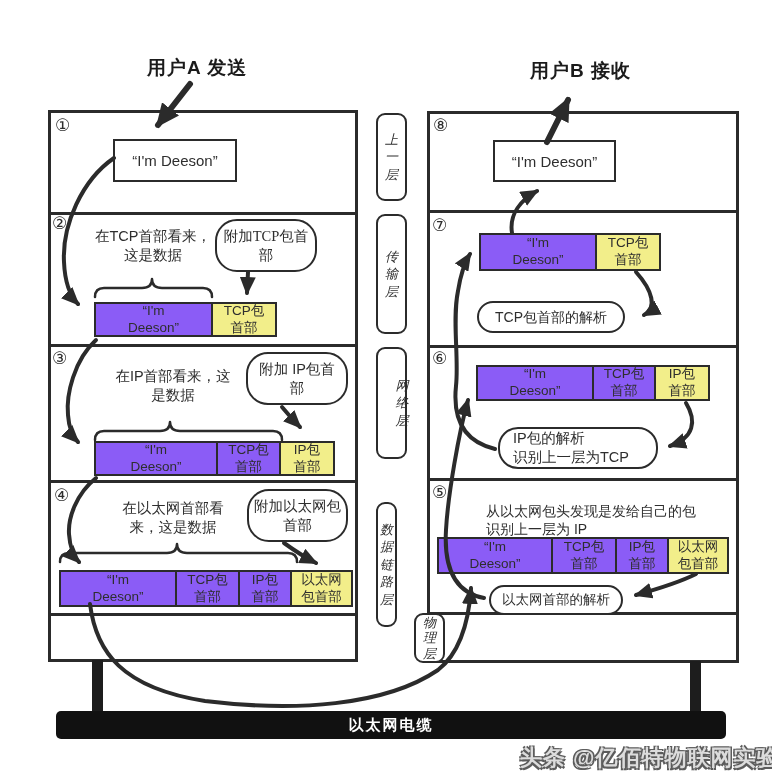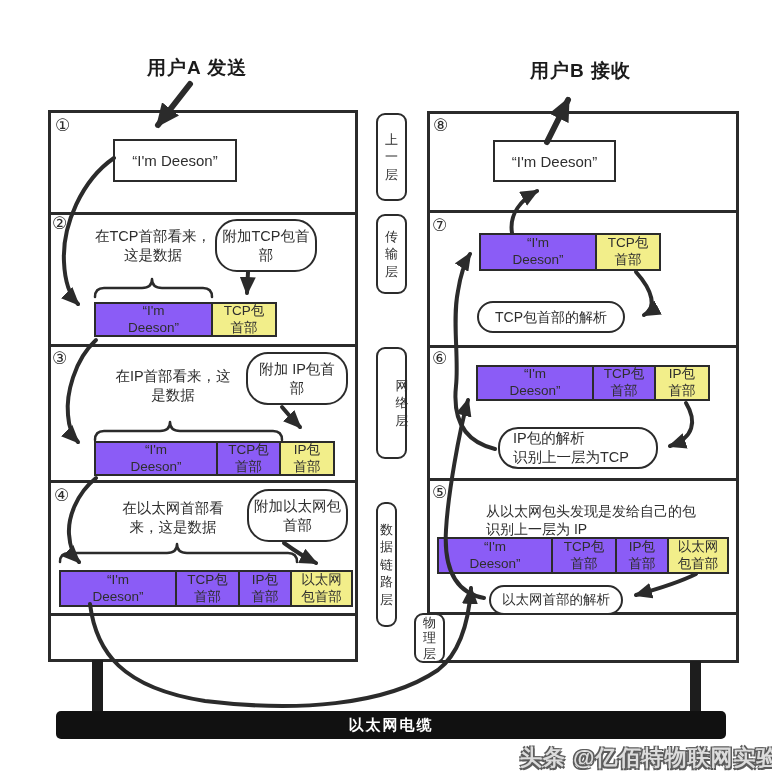--- a/index.html
+++ b/index.html
@@ -14,21 +14,21 @@
   .note{font-size:14.5px;line-height:1.32;white-space:pre-line;text-align:center;}
   .note.leftalign{text-align:left;}
   .bubble{border:2.5px solid var(--ink);border-radius:22px;background:#fff;display:flex;align-items:center;justify-content:center;text-align:center;font-size:14.5px;line-height:1.3;white-space:pre-line;}
   .pill{border-radius:16px;font-size:14px;}
   .bubble.leftalign{justify-content:flex-start;text-align:left;padding-left:13px;}
   .packet{display:flex;border:2.5px solid var(--ink);background:#8b5cf6;}
   .cell{display:flex;align-items:center;justify-content:center;text-align:center;font-size:13.5px;line-height:1.25;white-space:pre-line;border-left:2.5px solid var(--ink);box-sizing:border-box;}
   .cell:first-child{border-left:none;}
   .cell.hl{background:var(--hl);}
   .layer{border:2.5px solid var(--ink);border-radius:9px;background:#fff;display:flex;align-items:center;justify-content:center;text-align:center;font-size:13px;line-height:1.35;}
-  .layer span{display:block;width:15px;word-break:break-all;}
+  .layer span{display:block;width:15px;word-break:break-all;font-style:italic;}
   .layer.tight{line-height:1.2;margin-left:38px;}
   .cable{background:var(--cablebg);color:var(--cabletx);border-radius:5px;display:flex;align-items:center;justify-content:center;font-size:15px;font-weight:bold;letter-spacing:2px;}
   .post{background:#1d1d1d;}
   .wm{font-size:22px;font-weight:bold;color:#dcdcdc;letter-spacing:1px;white-space:nowrap;
       text-shadow:-1.5px -1.5px 0 #5c5c5c,1.5px -1.5px 0 #5c5c5c,-1.5px 1.5px 0 #5c5c5c,1.5px 1.5px 0 #5c5c5c;}
   svg#arrows{position:absolute;left:0;top:0;z-index:10;pointer-events:none;}
   .arr{stroke:var(--ink);stroke-width:4;fill:none;stroke-linecap:round;}
   .arrbig{stroke:var(--ink);stroke-width:6;fill:none;stroke-linecap:round;}
   .brace{stroke:var(--ink);stroke-width:2.5;fill:none;stroke-linecap:round;stroke-linejoin:round;}
 </style>
@@ -50,21 +50,21 @@
   <div class="abs panel" style="left:427px;top:111px;width:312px;height:552px;">
     <div class="divider" style="top:96px;"></div>
     <div class="divider" style="top:231px;"></div>
     <div class="divider" style="top:364px;"></div>
     <div class="divider" style="top:498px;"></div>
   </div>
 
   <div class="abs layer" style="left:376px;top:113px;width:31px;height:88px;">
       <span>上一层</span>
     </div>
-  <div class="abs layer" style="left:376px;top:214px;width:31px;height:80px;">
+  <div class="abs layer" style="left:376px;top:214px;width:31px;height:120px;">
       <span>传输层</span>
     </div>
   <div class="abs layer" style="left:376px;top:347px;width:31px;height:112px;padding-left:21px;">
       <span>网络层</span>
     </div>
   <div class="abs layer" style="left:376px;top:472px;width:21px;height:125px;margin-top:30px;">
       <span>数据链路层</span>
     </div>
   <div class="abs layer tight" style="left:376px;top:613px;width:31px;height:50px;">
       <span>物理层</span>
@@ -76,21 +76,21 @@
   <div class="abs stepnum" style="left:54px;top:487px;">④</div>
   <div class="abs stepnum" style="left:433px;top:117px;">⑧</div>
   <div class="abs stepnum" style="left:432px;top:217px;">⑦</div>
   <div class="abs stepnum" style="left:432px;top:350px;">⑥</div>
   <div class="abs stepnum" style="left:432px;top:484px;">⑤</div>
 
   <div class="abs msgbox" style="left:113px;top:139px;width:124px;height:43px;">“I'm Deeson”</div>
 
   <div class="abs note" style="left:80px;top:227px;width:146px;">在TCP首部看来，
 这是数据</div>
-  <div class="abs bubble" style="left:215px;top:219px;width:102px;height:53px;">附加TCP包首
+  <div class="abs bubble" style="left:215px;top:219px;width:102px;height:53px;font-family:Liberation Serif, serif;">附加TCP包首
 部</div>
   <div class="abs packet" style="left:94px;top:302px;height:35px;">
     <div class="cell" style="width:115px;">“I'm
 Deeson”</div>
     <div class="cell hl" style="width:64px;">TCP包
 首部</div>
   </div>
 
   <div class="abs note" style="left:103px;top:367px;width:140px;">在IP首部看来，这
 是数据</div>

